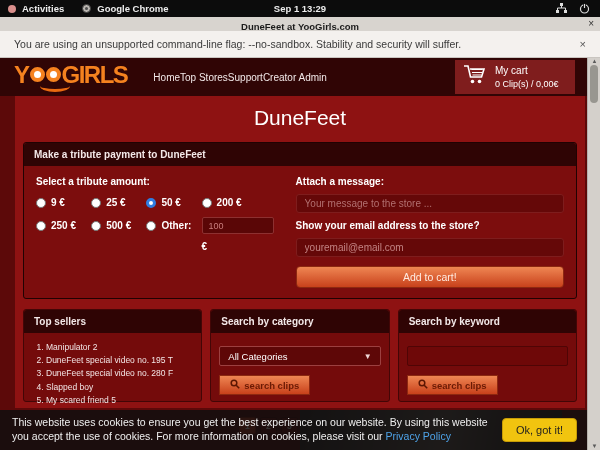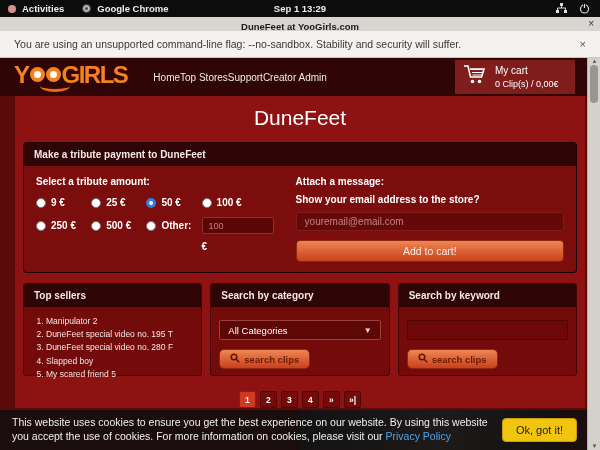--- a/index.html
+++ b/index.html
@@ -67,21 +67,21 @@
   .email-input::placeholder { color:#c28282; }
   .email-label { margin-top:7px; }
   .addcart-btn { margin-top:9px; width:100%; height:22px; background:linear-gradient(#ef8653,#c8411b); border:1px solid #8d2810; border-radius:4px; color:#ffece2; font-size:10.5px; cursor:pointer; font-family:"Liberation Sans",sans-serif; }
 
   .panels-row { display:flex; gap:8px; margin-top:10px; height:93px; }
   .panels-row .panel { flex:1; background:#740b0b; border:1px solid #430606; }
   .sellers-list { margin:8px 0 0 6px; padding-left:16px; color:#f3e6e6; font-size:8.5px; line-height:1.55; }
   .sellers-list li { cursor:pointer; }
   .fake-select { margin:13px 8px 9px; height:20px; background:#5e0707; border:1px solid #9c4040; border-radius:2px; color:#fff; font-size:9.5px; display:flex; align-items:center; padding:0 8px; cursor:pointer; }
   .fake-select .caret { margin-left:auto; font-size:8px; color:#f0d8d8; }
-  .search-btn { margin:0 0 0 8px; height:20px; background:linear-gradient(#ef8653,#c8411b); border:1px solid #8d2810; border-radius:5px; color:#6b1a04; font-size:9.5px; font-weight:bold; display:inline-flex; align-items:center; gap:4px; padding:0 10px; cursor:pointer; font-family:"Liberation Sans",sans-serif; }
+  .search-btn { margin:0 0 0 8px; height:20px; background:linear-gradient(#ef8653,#c8411b); border:1px solid #8d2810; border-radius:0; color:#6b1a04; font-size:9.5px; font-weight:bold; display:inline-flex; align-items:center; gap:4px; padding:0 10px; cursor:pointer; font-family:"Liberation Sans",sans-serif; }
   .kw-input { display:block; margin:13px 8px 9px; width:calc(100% - 16px); height:20px; background:#6e0808; border:1px solid #4f0505; border-radius:2px; color:#fff; font-size:10px; padding:0 6px; }
 
   .pagination { display:flex; justify-content:center; gap:4px; margin-top:15px; }
   .pg { min-width:17px; height:17px; display:flex; align-items:center; justify-content:center; font-size:8.5px; font-weight:bold; color:#fff; background:#740b0b; border:1px solid #4a0505; border-radius:2px; padding:0 4px; cursor:pointer; }
   .pg.active { background:#ce3a22; border-color:#8d1d0d; }
 
   
   .bg-photo { position:absolute; bottom:0; left:300px; width:262px; height:40px; background:linear-gradient(100deg,#2c2c2c 0%,#4d4a46 30%,#6b6660 55%,#3c3a38 80%,#23211f 100%); z-index:1; }
   .cookiebar { position:absolute; left:0; right:13px; bottom:0; height:40px; background:rgba(16,14,14,0.86); z-index:2; display:flex; align-items:center; gap:12px; padding:0 10px 0 12px; }
   .cookie-text { color:#efefef; font-size:10.5px; line-height:1.3; }
@@ -190,21 +190,21 @@
               <label class="amt">
                   <span class="radio"></span>
                   <span>25 €</span>
                 </label>
               <label class="amt">
                   <span class="radio checked"></span>
                   <span>50 €</span>
                 </label>
               <label class="amt">
                   <span class="radio"></span>
-                  <span>100 €</span>
+                  <span>200 €</span>
                 </label>
               <label class="amt">
                   <span class="radio"></span>
                   <span>250 €</span>
                 </label>
               <label class="amt">
                   <span class="radio"></span>
                   <span>500 €</span>
                 </label>
               <label class="amt">
@@ -213,20 +213,21 @@
                 </label>
               <input class="other-input" value="100" style="">
               <span></span>
                 <span></span>
                 <span></span>
               <span class="euro-cell">€</span>
             </div>
           </div>
           <div class="trib-right">
             <div class="field-label">Attach a message:</div>
+            <input class="msg-input" placeholder="Your message to the store ..." style="">
             <div class="field-label email-label">Show your email address to the store?</div>
             <input class="email-input" placeholder="youremail@email.com" style="">
             <button class="addcart-btn">Add to cart!</button>
           </div>
         </div>
       </div>
 
       <div class="panels-row">
         <div class="panel">
           <div class="panel-head">Top sellers</div>

